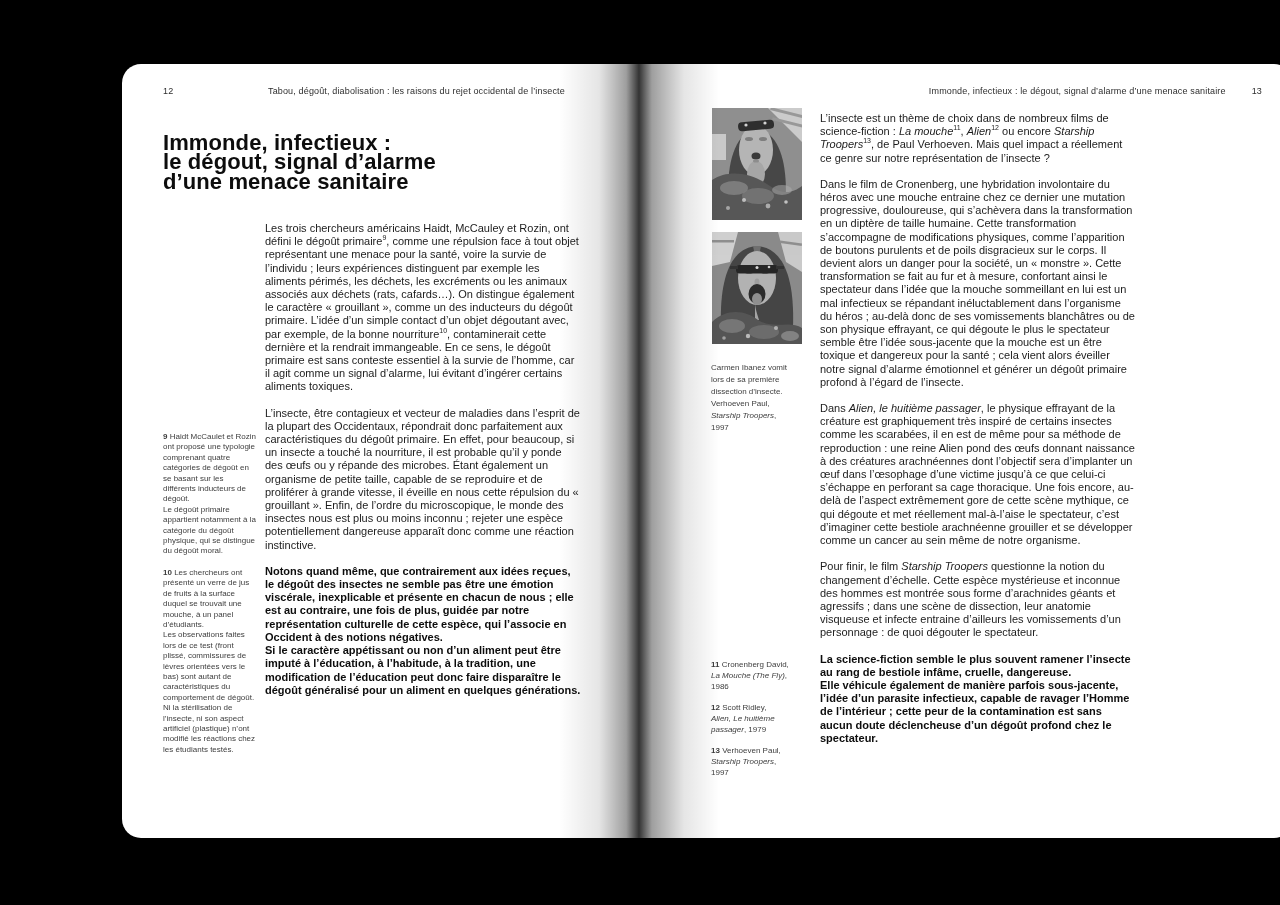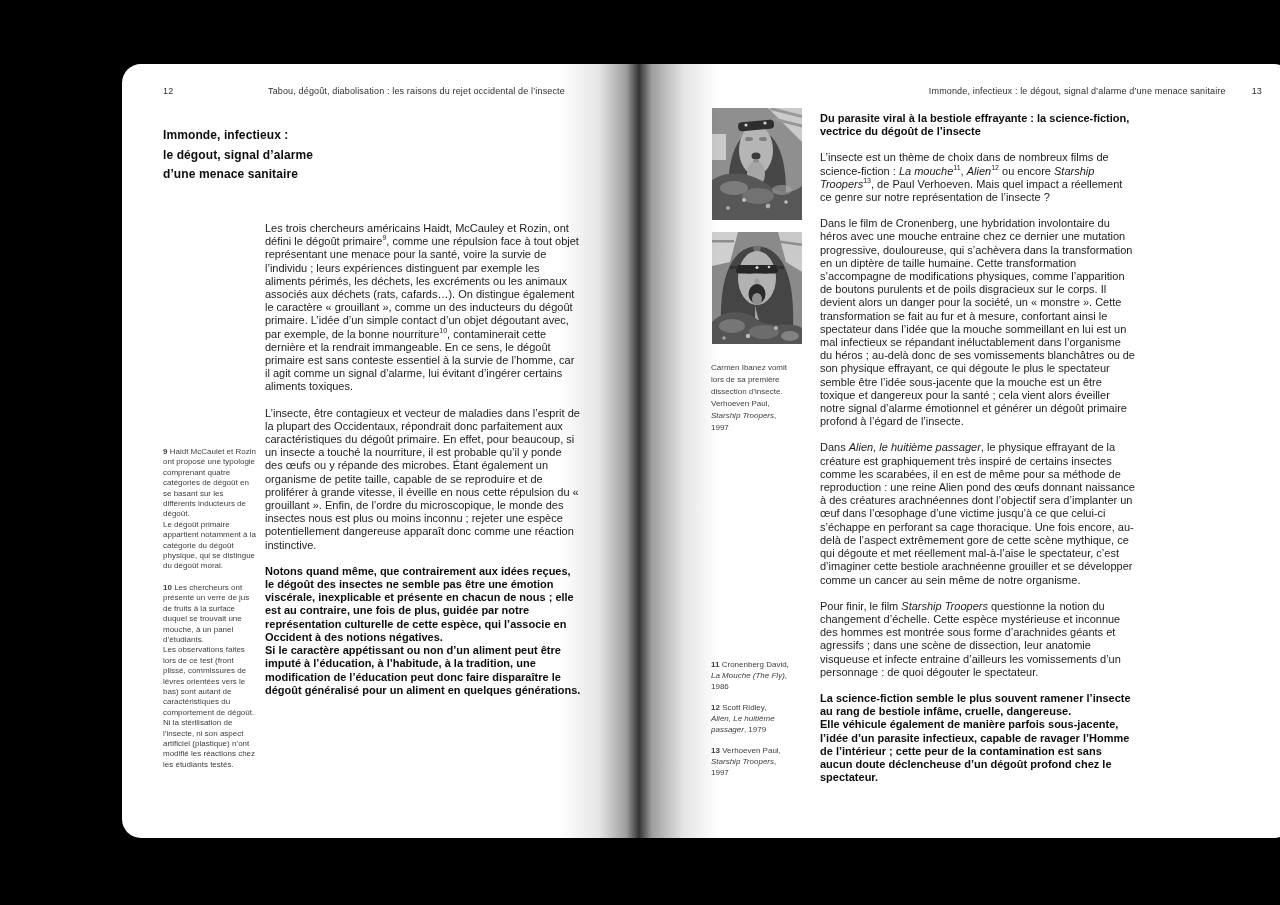--- a/index.html
+++ b/index.html
@@ -23,38 +23,38 @@
       rgba(0,0,0,0.10) 78%,
       rgba(0,0,0,0) 100%);
     pointer-events:none;z-index:5;
   }
   .runhead{font-size:9px;color:#2e2e2e;letter-spacing:0.15px;}
   .pagenum-left{position:absolute;left:41px;top:22px;}
   .runtitle-left{position:absolute;left:146px;top:22px;}
   .runhead-right-row{position:absolute;right:31px;top:22px;display:flex;gap:26px;align-items:baseline;}
   .book-title{
     position:absolute;left:41px;top:54px;
-    font-size:12px;font-weight:bold;line-height:19.5px;color:#0d0d0d;
+    font-size:22px;font-weight:bold;line-height:19.5px;color:#0d0d0d;
     white-space:pre-line;letter-spacing:0.1px;
   }
   .main-col{position:absolute;width:316px;}
   .main-col-left{left:143px;top:158px;}
   .main-col-right{left:698px;top:48px;}
   .col-heading{
     font-size:11px;font-weight:bold;line-height:13.2px;margin:0 0 13px 0;
     white-space:pre-line;color:#0d0d0d;
   }
   p.body{
     font-size:11px;line-height:13.2px;margin:0 0 13px 0;
     white-space:pre-line;color:#1c1c1c;
   }
   p.body.bold-para{font-weight:bold;color:#0d0d0d;}
   sup{font-size:7px;line-height:0;vertical-align:super;letter-spacing:0;}
   .margin-notes{
-    position:absolute;left:41px;top:383px;width:95px;
+    position:absolute;left:41px;top:368px;width:95px;
     font-size:8px;line-height:10.4px;color:#3d3d3d;
   }
   .margin-note{margin:0 0 11px 0;white-space:pre-line;}
   .photos-col{position:absolute;left:590px;top:44px;width:90px;}
   .photo{display:block;width:90px;height:112px;margin:0 0 12px 0;}
   .caption{
     position:absolute;left:589px;top:298px;width:100px;
     font-size:8px;line-height:12px;color:#3d3d3d;white-space:pre-line;
   }
   .footnotes{
@@ -179,22 +179,20 @@
     </div>
 
     <div class="caption">Carmen Ibanez vomit
 lors de sa première
 dissection d’insecte.
 Verhoeven Paul,
 <span style="font-style: italic;">Starship Troopers</span>,
 1997</div>
 
     <div class="main-col main-col-right">
-      <h2 class="col-heading">Du parasite viral à la bestiole effrayante : la science-fiction,
-vectrice du dégoût de l’insecte</h2>
       <p class="body">L’insecte est un thème de choix dans de nombreux films de science-fiction : <span style="font-style: italic;">La mouche</span><sup>11</sup>, <span style="font-style: italic;">Alien</span><sup>12</sup> ou encore <span style="font-style: italic;">Starship Troopers</span><sup>13</sup>, de Paul Verhoeven. Mais quel impact a réellement ce genre sur notre représentation de l’insecte ?</p>
       <p class="body">Dans le film de Cronenberg, une hybridation involontaire du héros avec une mouche entraine chez ce dernier une mutation progressive, douloureuse, qui s’achèvera dans la transformation en un diptère de taille humaine. Cette transformation s’accompagne de modifications physiques, comme l’apparition de boutons purulents et de poils disgracieux sur le corps. Il devient alors un danger pour la société, un « monstre ». Cette transformation se fait au fur et à mesure, confortant ainsi le spectateur dans l’idée que la mouche sommeillant en lui est un mal infectieux se répandant inéluctablement dans l’organisme du héros ; au-delà donc de ses vomissements blanchâtres ou de son physique effrayant, ce qui dégoute le plus le spectateur semble être l’idée sous-jacente que la mouche est un être toxique et dangereux pour la santé ; cela vient alors éveiller notre signal d’alarme émotionnel et générer un dégoût primaire profond à l’égard de l’insecte.</p>
       <p class="body">Dans <span style="font-style: italic;">Alien, le huitième passager</span>, le physique effrayant de la créature est graphiquement très inspiré de certains insectes comme les scarabées, il en est de même pour sa méthode de reproduction : une reine Alien pond des œufs donnant naissance à des créatures arachnéennes dont l’objectif sera d’implanter un œuf dans l’œsophage d’une victime jusqu’à ce que celui-ci s’échappe en perforant sa cage thoracique. Une fois encore, au-delà de l’aspect extrêmement gore de cette scène mythique, ce qui dégoute et met réellement mal-à-l’aise le spectateur, c’est d’imaginer cette bestiole arachnéenne grouiller et se développer comme un cancer au sein même de notre organisme.</p>
       <p class="body">Pour finir, le film <span style="font-style: italic;">Starship Troopers</span> questionne la notion du changement d’échelle. Cette espèce mystérieuse et inconnue des hommes est montrée sous forme d’arachnides géants et agressifs ; dans une scène de dissection, leur anatomie visqueuse et infecte entraine d’ailleurs les vomissements d’un personnage : de quoi dégouter le spectateur.</p>
       <p class="body bold-para">La science-fiction semble le plus souvent ramener l’insecte au rang de bestiole infâme, cruelle, dangereuse.
 Elle véhicule également de manière parfois sous-jacente, l’idée d’un parasite infectieux, capable de ravager l’Homme de l’intérieur ; cette peur de la contamination est sans aucun doute déclencheuse d’un dégoût profond chez le spectateur.</p>
     </div>
 
     <div class="footnotes">
       <div class="footnote"><span style="font-weight: bold;">11 </span>Cronenberg David,

